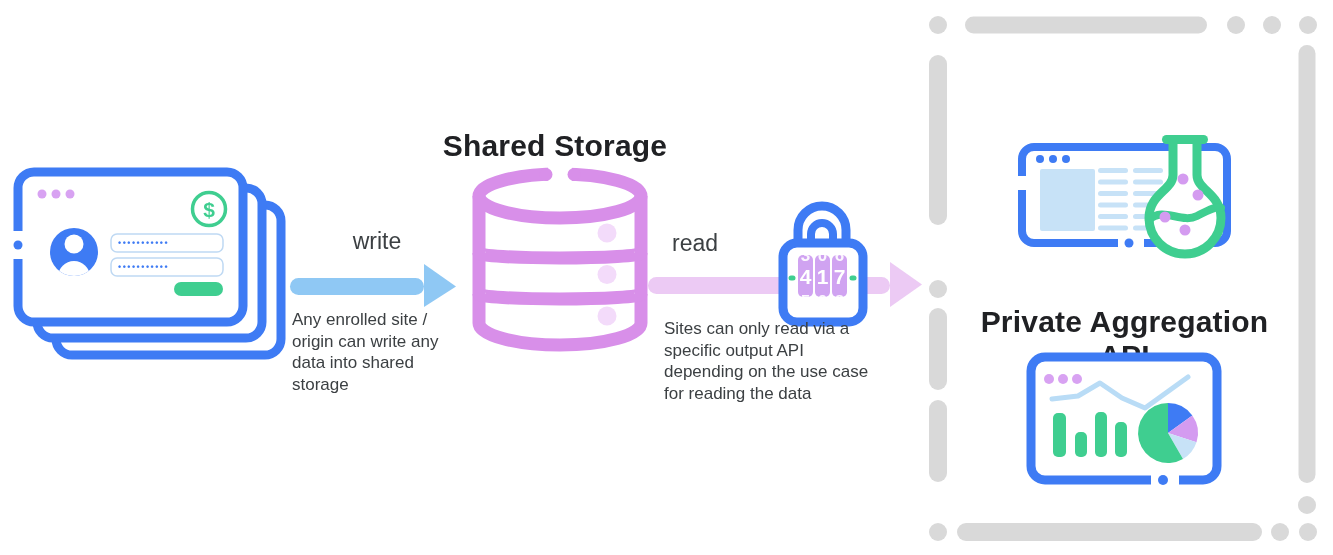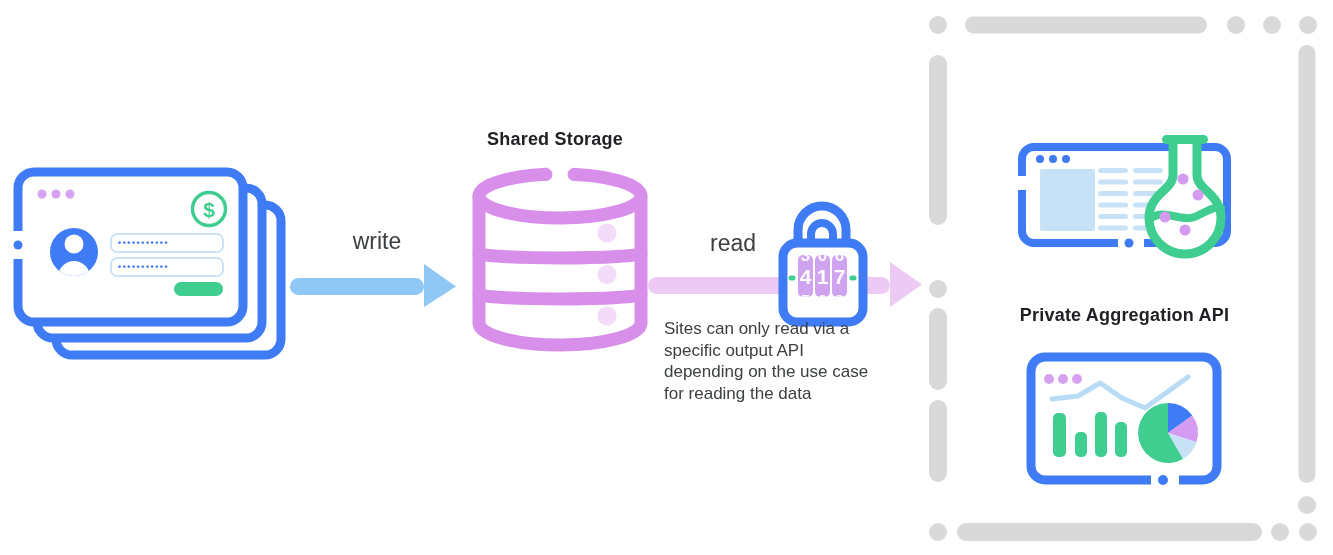--- a/index.html
+++ b/index.html
@@ -4,21 +4,21 @@
 <style>
   html,body{margin:0;padding:0;background:#fff;}
   .canvas{
     position:relative;width:1333px;height:555px;background:#fff;overflow:hidden;
     font-family:"Liberation Sans", sans-serif;
   }
   .abs{position:absolute;}
   svg{display:block;overflow:visible;}
   .title{
     font-weight:bold;color:var(--title_ink);text-align:center;
-    font-size:18px;letter-spacing:0.2px;
+    font-size:30px;letter-spacing:0.2px;
   }
   .flow-label{
     font-size:23px;color:var(--body_ink);text-align:center;
   }
   .note{
     font-size:17px;line-height:21.5px;color:var(--body_ink);white-space:pre-line;
   }
   .win{fill:#fff;stroke:var(--primary_blue);stroke-width:9;}
   .fill-blue{fill:var(--primary_blue);}
   .fill-green{fill:var(--green);}
@@ -82,38 +82,42 @@
       <text x="108" y="105" class="pw">•••••••••••</text>
     </g>
     <rect x="164" y="117" width="49" height="14" rx="7" class="fill-green"></rect>
   </svg>
 
   <div class="abs flow-label" style="left:297px;top:228px;width:160px">write</div>
   <svg class="abs" style="left:290px;top:263px" width="170" height="44" viewBox="0 0 170 44">
     <rect x="0" y="15" width="134" height="17" rx="8.5" fill="var(--arrow_blue)"></rect>
     <polygon points="134,1 166,23.5 134,44" fill="var(--arrow_blue)"></polygon>
   </svg>
+  <div class="abs note" style="left:292px;top:309px;width:190px">Any enrolled site /
+origin can write any
+data into shared
+storage</div>
 
   <div class="abs title" style="left:420px;top:129px;width:270px">Shared Storage</div>
   <svg class="abs" style="left:455px;top:160px" width="210" height="200" viewBox="0 0 210 200">
     <ellipse cx="105" cy="36" rx="81" ry="22" fill="#fff" stroke="var(--storage_purple)" stroke-width="13"></ellipse>
     <rect x="93" y="2" width="24" height="20" fill="#fff"></rect>
     <circle cx="91" cy="14.5" r="6.5" fill="var(--storage_purple)"></circle>
     <circle cx="119" cy="14.5" r="6.5" fill="var(--storage_purple)"></circle>
     <path class="db-line" d="M24,36 V163"></path>
     <path class="db-line" d="M186,36 V163"></path>
     <path class="db-line" d="M24,163 A81,22 0 0 0 186,163"></path>
     <path class="db-line" d="M24,93 A81,5 0 0 0 186,93"></path>
     <path class="db-line" d="M24,134 A81,5 0 0 0 186,134"></path>
     <circle cx="152" cy="73" r="9.5" fill="var(--storage_dot)"></circle>
     <circle cx="152" cy="114.5" r="9.5" fill="var(--storage_dot)"></circle>
     <circle cx="152" cy="156" r="9.5" fill="var(--storage_dot)"></circle>
   </svg>
 
-  <div class="abs flow-label" style="left:658px;top:230px;width:150px">read</div>
+  <div class="abs flow-label" style="left:620px;top:230px;width:150px">read</div>
   <svg class="abs" style="left:648px;top:262px" width="275" height="45" viewBox="0 0 275 45">
     <rect x="0" y="15" width="242" height="17" rx="8.5" fill="var(--arrow_purple)"></rect>
     <polygon points="242,0 274,22.5 242,45" fill="var(--arrow_purple)"></polygon>
   </svg>
 
   <svg class="abs lock" style="left:770px;top:198px" width="105" height="130" viewBox="0 0 105 130">
     <defs>
       <clipPath id="dial1">
           <rect x="28" y="57" width="15" height="42" rx="5"></rect>
         </clipPath>

